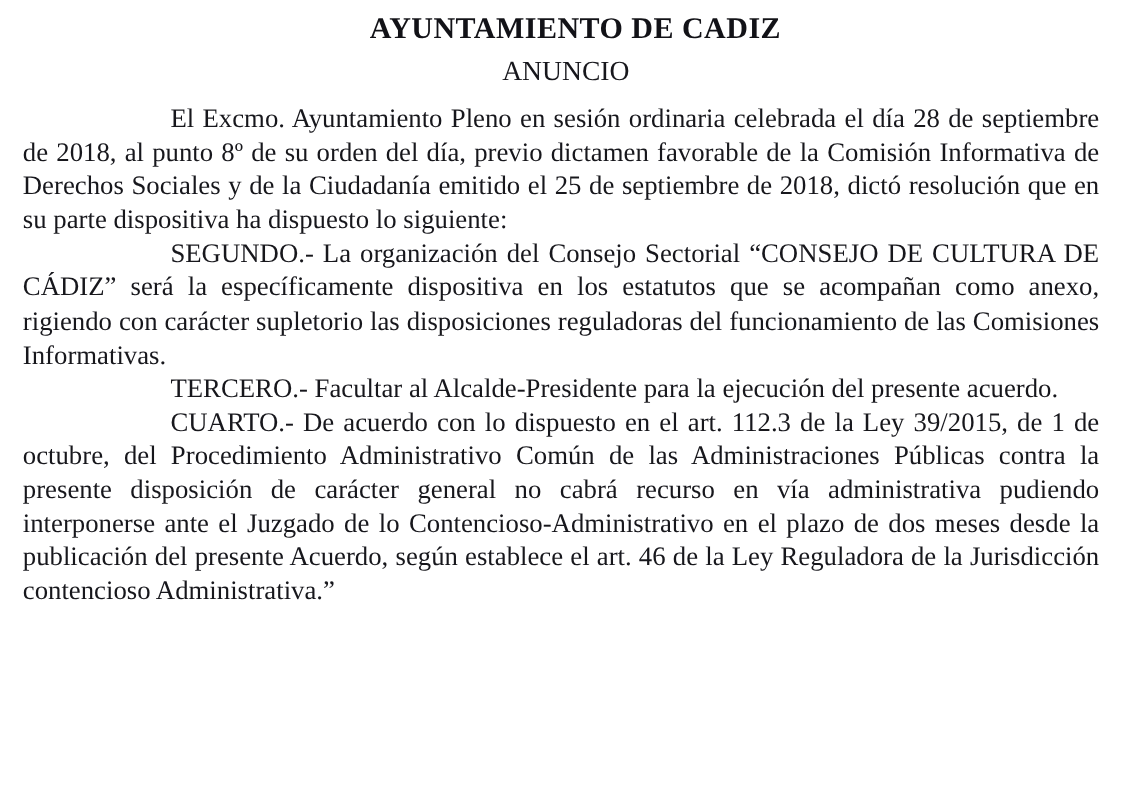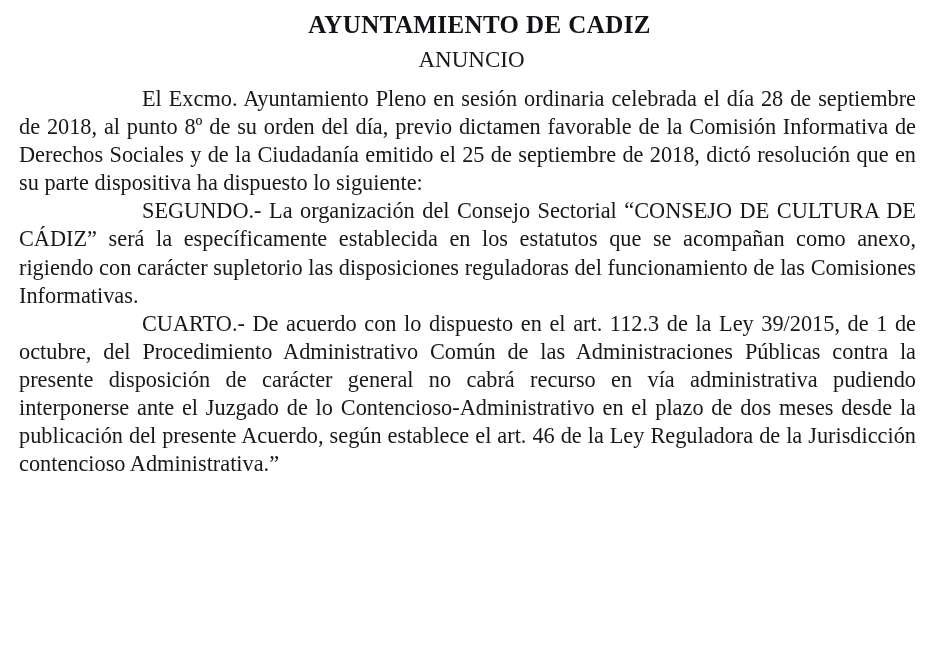--- a/index.html
+++ b/index.html
@@ -76,19 +76,20 @@
 
   <h1 class="doc-title">AYUNTAMIENTO DE CADIZ</h1>
 
   <h2 class="doc-subtitle">ANUNCIO</h2>
 
   <div class="body-block">
 
     <p class="para indent"><span class="first-indent"></span><span>El Excmo. Ayuntamiento Pleno en sesión ordinaria celebrada el día 28 de septiembre de 2018, al punto 8º de su orden del día, previo dictamen favorable de la Comisión Informativa de Derechos Sociales y de la Ciudadanía emitido el 25 de septiembre de 2018, dictó resolución que en su parte dispositiva ha dispuesto lo siguiente:</span></p>
 
 
-    <p class="para indent"><span class="first-indent"></span><span>SEGUNDO.- La organización del Consejo Sectorial “CONSEJO DE CULTURA DE CÁDIZ” será la específicamente establecida en los estatutos que se acompañan como anexo, rigiendo con carácter supletorio las disposiciones reguladoras del funcionamiento de las Comisiones Informativas.</span></p>
+    <p class="para indent"><span class="first-indent"></span><span>SEGUNDO.- La organización del Consejo Sectorial “CONSEJO DE CULTURA DE CÁDIZ” será la específicamente dispositiva en los estatutos que se acompañan como anexo, rigiendo con carácter supletorio las disposiciones reguladoras del funcionamiento de las Comisiones Informativas.</span></p>
 
+    <p class="para indent"><span class="first-indent"></span><span>TERCERO.- Facultar al Alcalde-Presidente para la ejecución del presente acuerdo.</span></p>
 
     <p class="para indent"><span class="first-indent"></span><span>CUARTO.- De acuerdo con lo dispuesto en el art. 112.3 de la Ley 39/2015, de 1 de octubre, del Procedimiento Administrativo Común de las Administraciones Públicas contra la presente disposición de carácter general no cabrá recurso en vía administrativa pudiendo interponerse ante el Juzgado de lo Contencioso-Administrativo en el plazo de dos meses desde la publicación del presente Acuerdo, según establece el art. 46 de la Ley Reguladora de la Jurisdicción contencioso Administrativa.”</span></p>
 
   </div>
 </div>
 
 </body></html>

